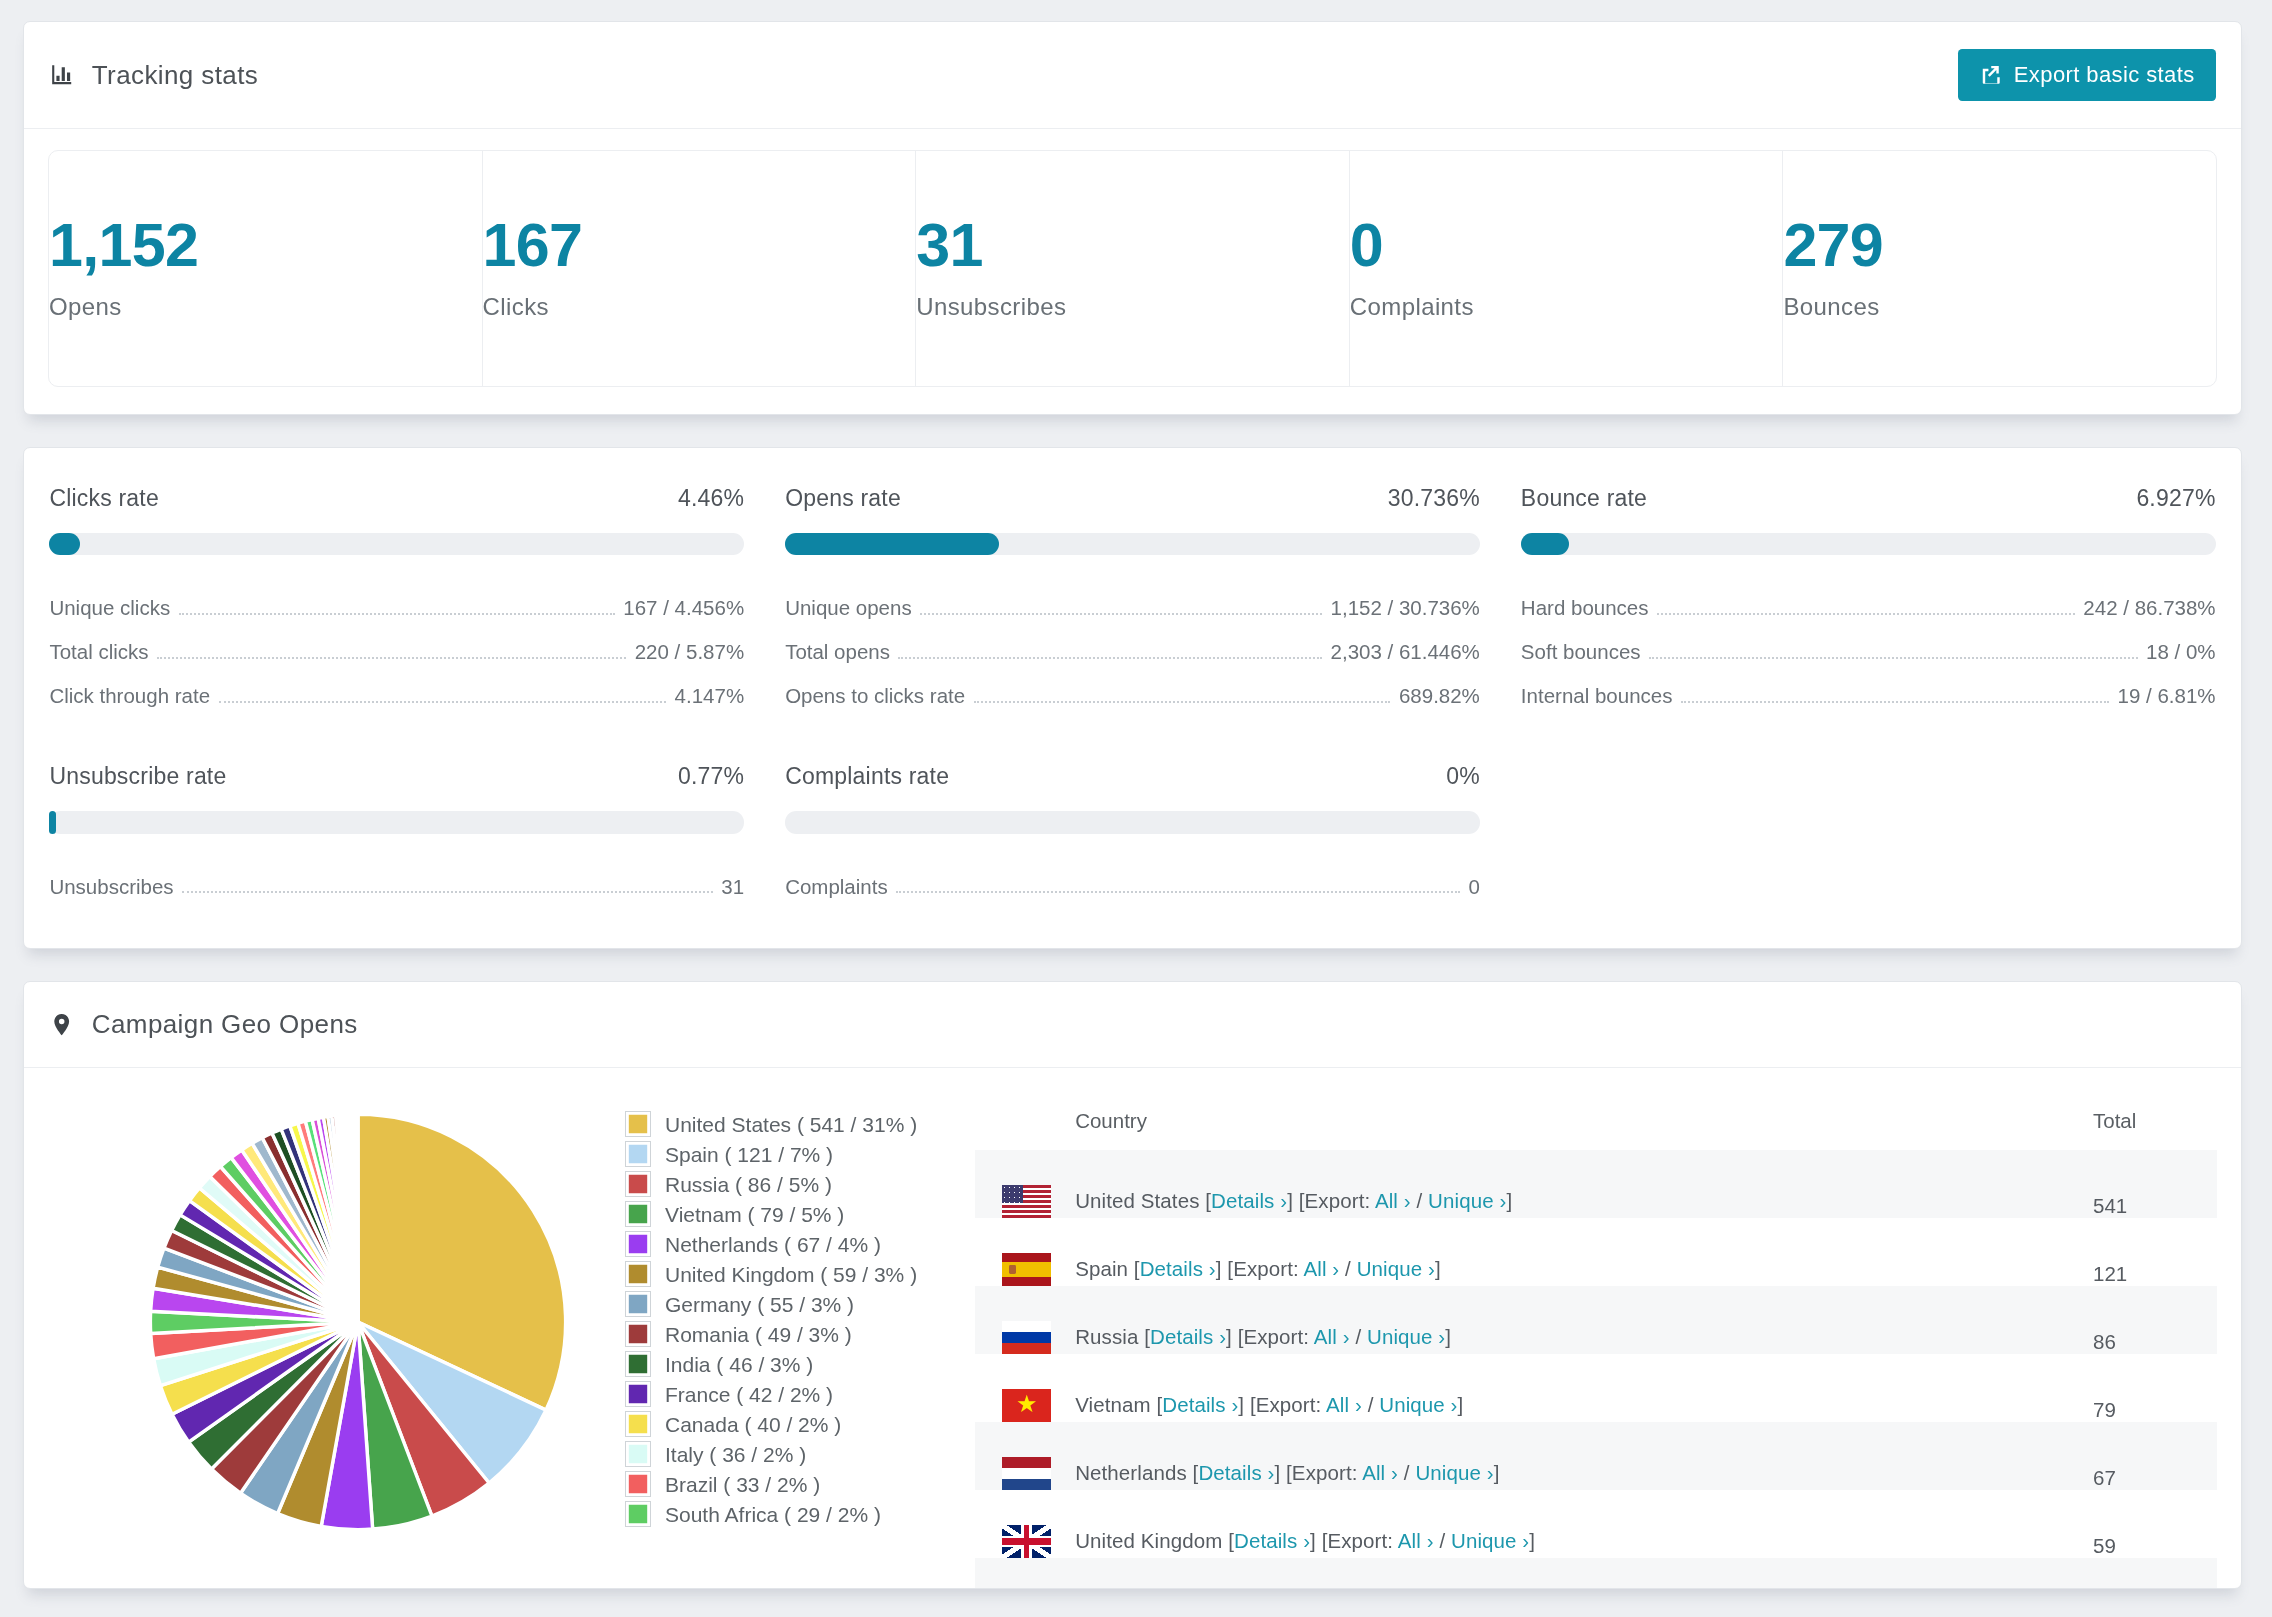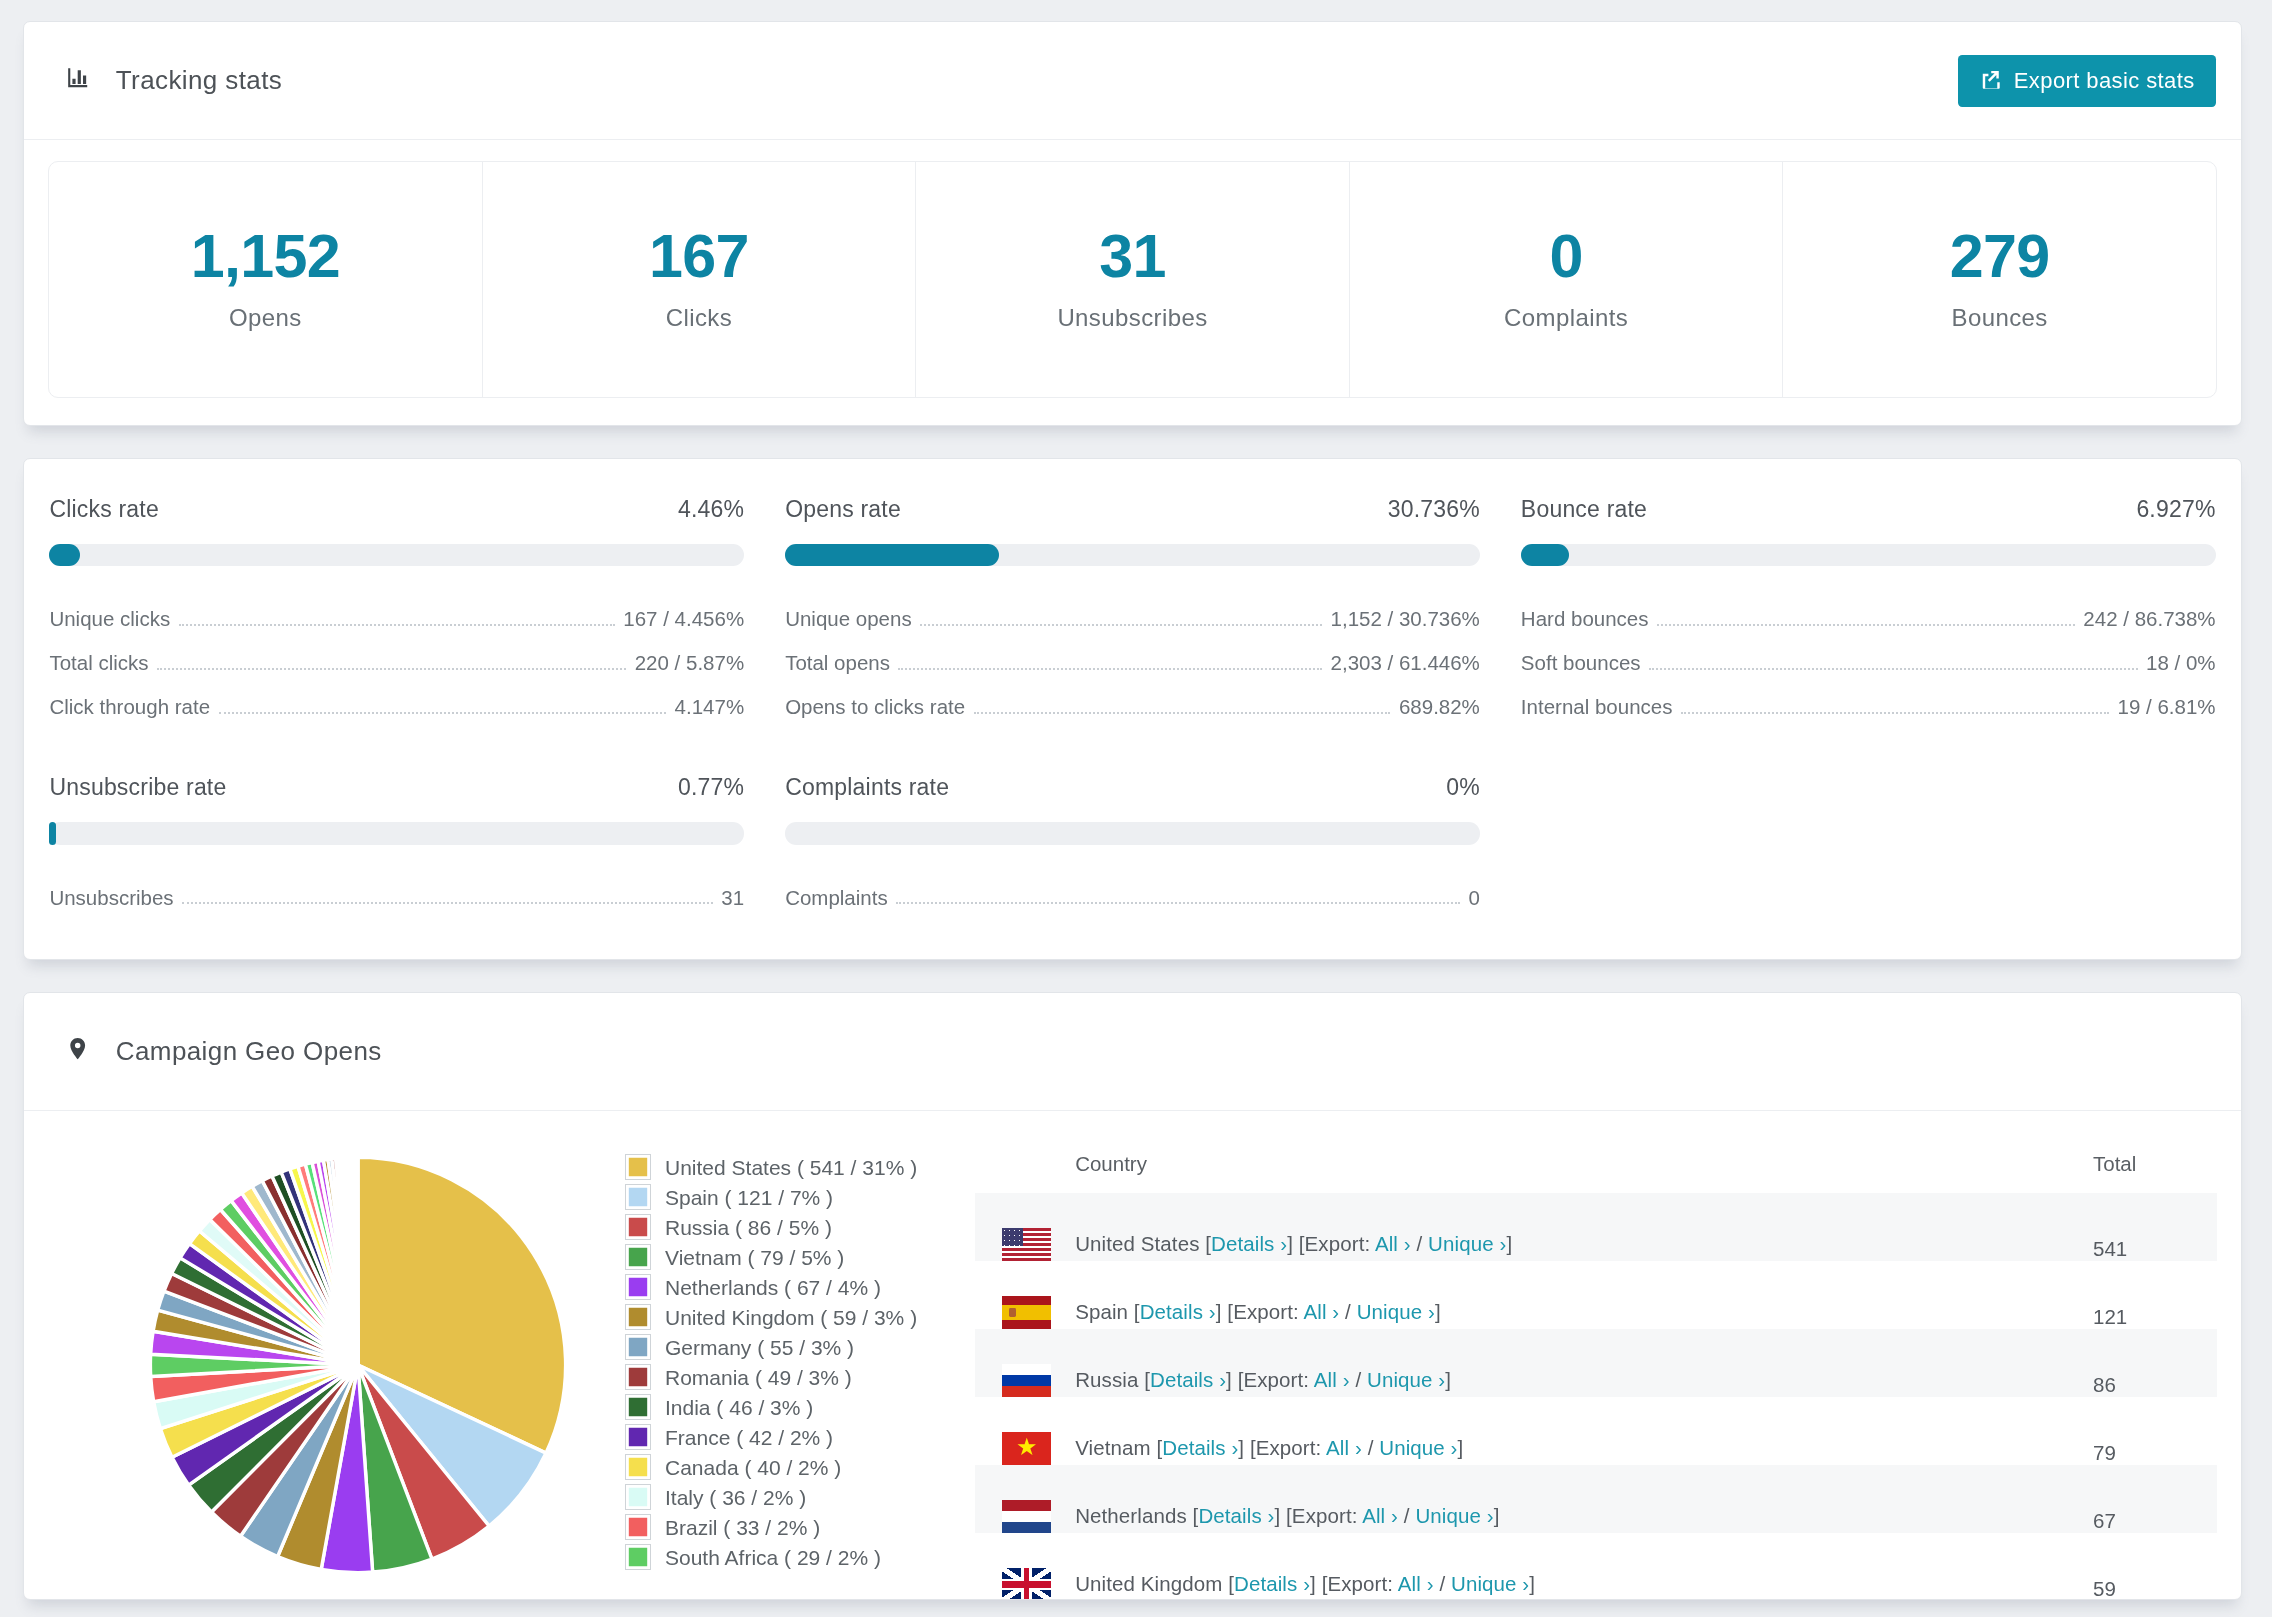--- a/index.html
+++ b/index.html
@@ -15,34 +15,34 @@
     box-shadow:0 11.3px 12.7px -5.6px rgba(96,106,126,.20);
   }
   .card + .card{margin-top:32px}
 
   
   .card-head{
     display:flex;justify-content:space-between;align-items:center;
     padding:27px 25.4px;border-bottom:1.4px solid #eceef1;
   }
   .card-title{
-    margin:16px;font-size:26px;font-weight:500;color:#4d5257;
-    display:flex;gap:25px;letter-spacing:0.4px;
+    margin:0;font-size:26px;font-weight:500;color:#4d5257;
+    display:flex;align-items:center;gap:17px;letter-spacing:0.4px;
   }
   .card-title svg{width:25.4px;height:25.4px;fill:#3e4348;flex:none}
   .export-btn{
     border:none;border-radius:4.2px;height:52px;padding:0 21px;
     display:flex;align-items:center;gap:12.7px;cursor:pointer;
     font-family:inherit;font-size:22px;letter-spacing:0.4px;
   }
   .export-btn svg{width:22.6px;height:22.6px;fill:#fff}
 
   
   .summary{display:flex;margin:21px 24px 27px;border:1.4px solid #eceef1;border-radius:10px}
-  .scell{flex:1;text-align:center;padding:59px 0 65px}
+  .scell{flex:1;text-align:left;padding:59px 0 65px}
   .scell + .scell{border-left:1.4px solid #eceef1}
   .snum{font-size:61px;font-weight:700;letter-spacing:-0.7px}
   .slbl{font-size:24px;color:#697076;margin-top:12.7px;letter-spacing:0.4px}
 
   
   .rates-card{padding:37px 25.4px 49px}
   .rates-grid{display:grid;grid-template-columns:repeat(3,1fr);column-gap:41px;row-gap:55px}
   .rate-head{display:flex;justify-content:space-between;align-items:baseline;
     font-size:23px;font-weight:400;color:#4f545a;letter-spacing:0.2px}
   .bar{margin-top:21px;height:22.6px;border-radius:11.3px;background:#edeff2}

